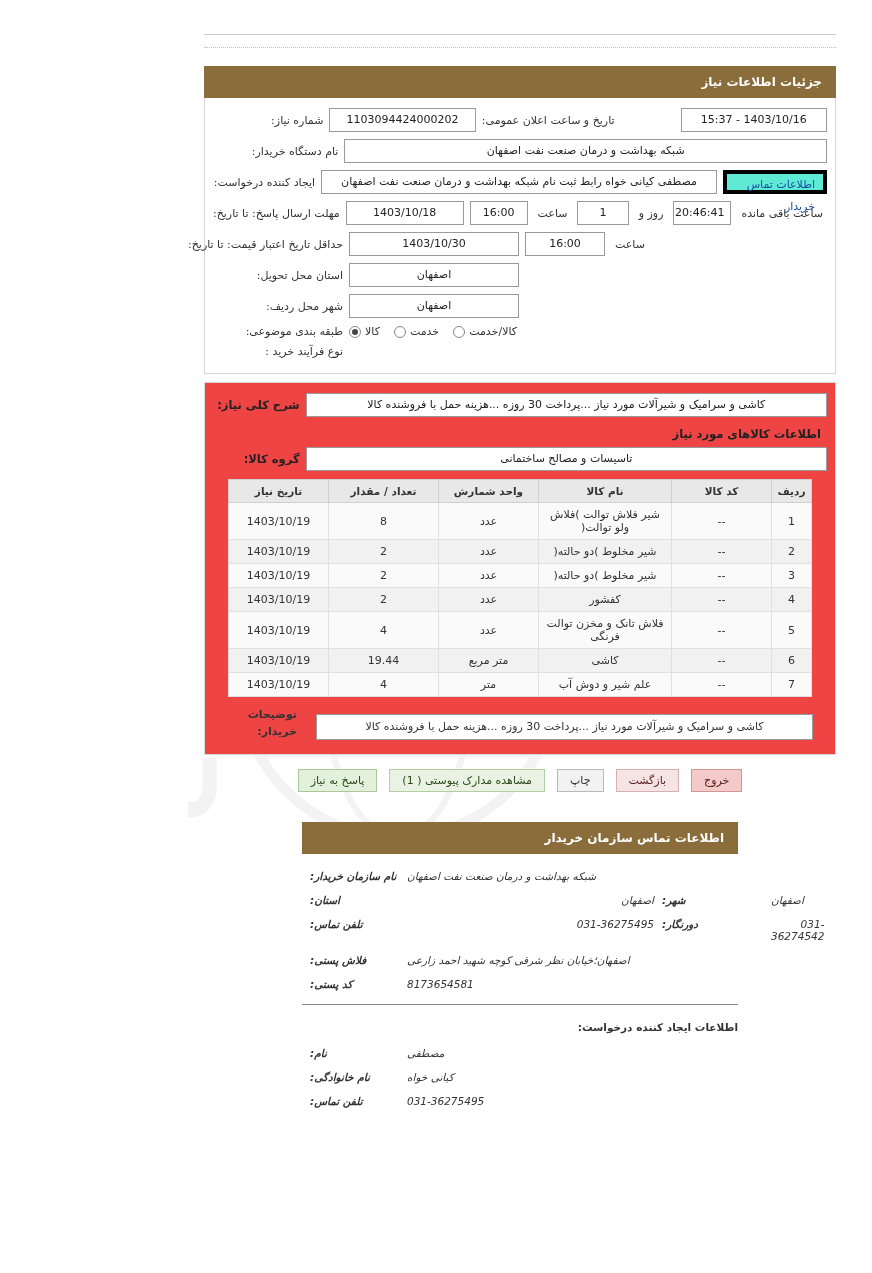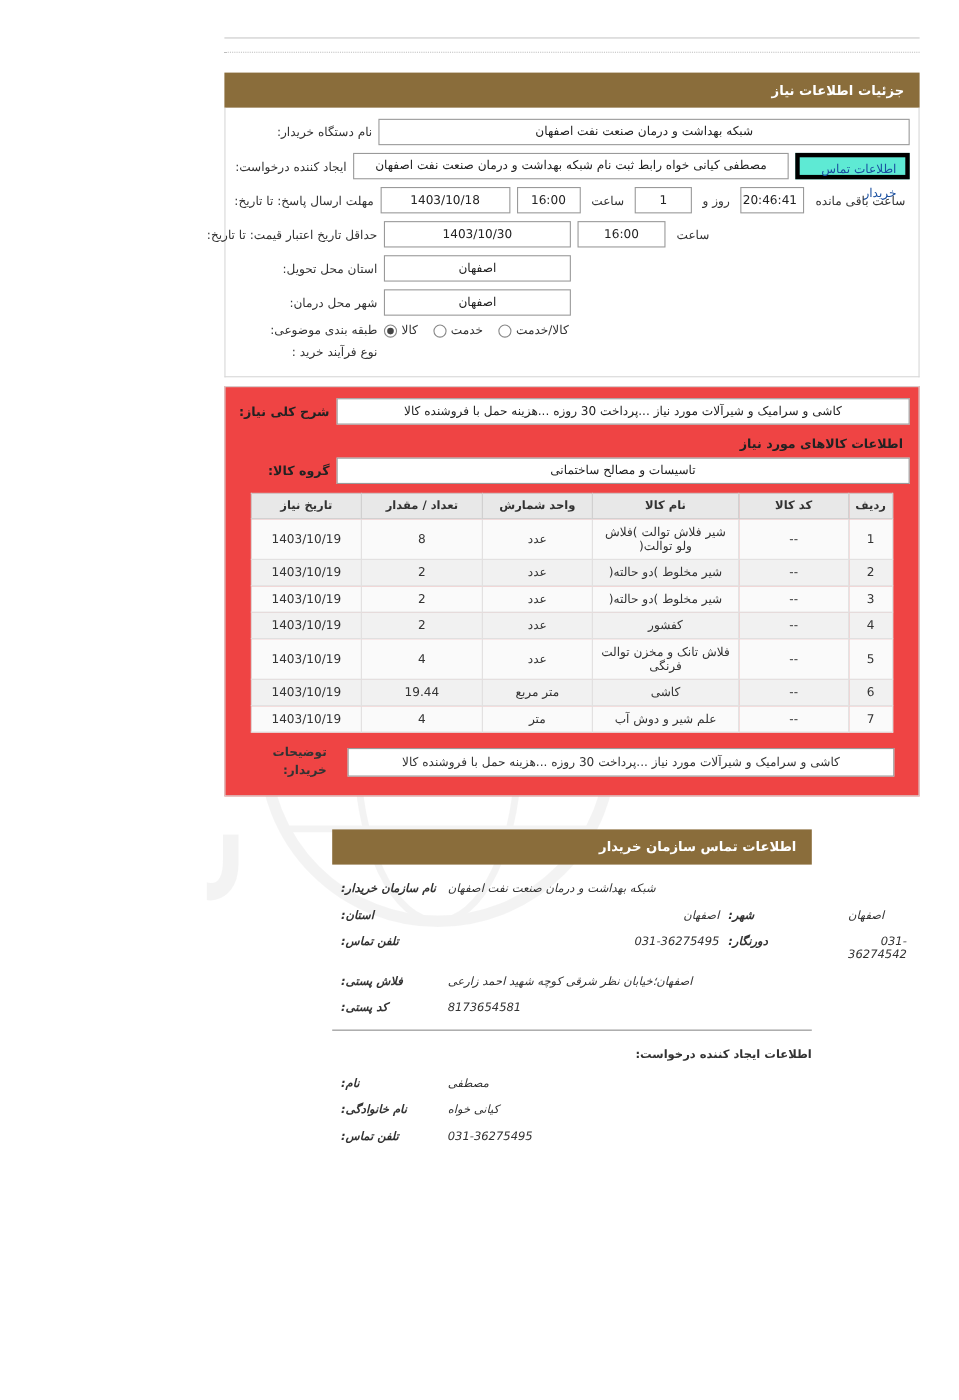--- a/index.html
+++ b/index.html
@@ -155,21 +155,21 @@
     border: 1px solid #e0e0e0;
     padding: 5px 6px;
     text-align: center;
     color: #333;
   }
   table.goods tbody tr:nth-child(odd) { background: #fafafa; }
   table.goods tbody tr:nth-child(even) { background: #f1f1f1; }
   .notes-row {
     display: flex;
     flex-direction: row-reverse;
-    align-items: center;
+    align-items: flex-end;
     margin: 10px 14px 4px 14px;
     gap: 19px;
   }
   .notes-lbl { width: 70px; font-weight: bold; font-size: 11px; text-align: right; line-height: 1.5; }
   .notes-box {
     flex: 1;
     border: 1px solid #9a9a9a;
     background: #fff;
     min-height: 26px;
     line-height: 24px;
@@ -251,20 +251,26 @@
 
   <div class="layer">
 
     <div class="top-rule"></div>
     <div class="dotted-rule"></div>
 
     <div class="section-header">جزئیات اطلاعات نیاز</div>
 
     <div class="panel">
 
+      <div class="row">
+        <div class="lbl w130">شماره نیاز:</div>
+        <div class="box num">1103094424000202</div>
+        <div class="lbl" style="margin-right:60px;">تاریخ و ساعت اعلان عمومی:</div>
+        <div class="box date">1403/10/16 - 15:37</div>
+      </div>
 
       <div class="row">
         <div class="lbl w130">نام دستگاه خریدار:</div>
         <div class="box wide">شبکه بهداشت و درمان صنعت نفت اصفهان</div>
       </div>
 
       <div class="row">
         <div class="lbl w130">ایجاد کننده درخواست:</div>
         <div class="box wide">مصطفی کیانی خواه رابط ثبت نام شبکه بهداشت و درمان صنعت نفت اصفهان</div>
         <div class="link-box">اطلاعات تماس خریدار</div>
@@ -287,21 +293,21 @@
         <div class="box small">16:00</div>
         <div class="plain">ساعت</div>
       </div>
 
       <div class="row">
         <div class="lbl w130">استان محل تحویل:</div>
         <div class="box city">اصفهان</div>
       </div>
 
       <div class="row">
-        <div class="lbl w130">شهر محل درمان:</div>
+        <div class="lbl w130">شهر محل ردیف:</div>
         <div class="box city">اصفهان</div>
       </div>
 
       <div class="row">
         <div class="lbl w130">طبقه بندی موضوعی:</div>
         <div class="radio-group">
           <div class="radio-item">
             <span class="radio checked"></span>
             <span>کالا</span>
           </div>
@@ -407,20 +413,27 @@
         </tbody>
       </table>
 
       <div class="notes-row">
         <div class="notes-lbl">توضیحات خریدار:</div>
         <div class="notes-box">کاشی و سرامیک و شیرآلات مورد نیاز ...پرداخت 30 روزه ...هزینه حمل با فروشنده کالا</div>
       </div>
 
     </div>
 
+    <div class="btn-bar">
+      <div class="btn green">پاسخ به نیاز</div>
+      <div class="btn green2">مشاهده مدارک پیوستی ( 1)</div>
+      <div class="btn grey">چاپ</div>
+      <div class="btn pinkish">بازگشت</div>
+      <div class="btn pink">خروج</div>
+    </div>
 
     <div class="contact-header">اطلاعات تماس سازمان خریدار</div>
 
     <div class="contact-body">
 
       <div class="c-row">
         <div class="c-lbl">نام سازمان خریدار:</div>
         <div class="c-val">شبکه بهداشت و درمان صنعت نفت اصفهان</div>
       </div>
 

